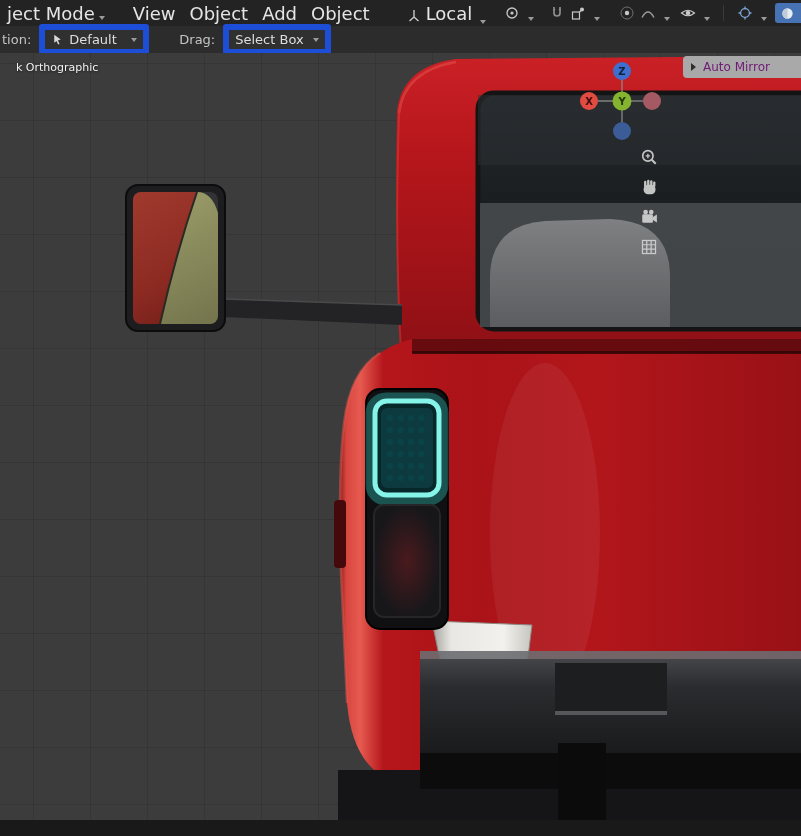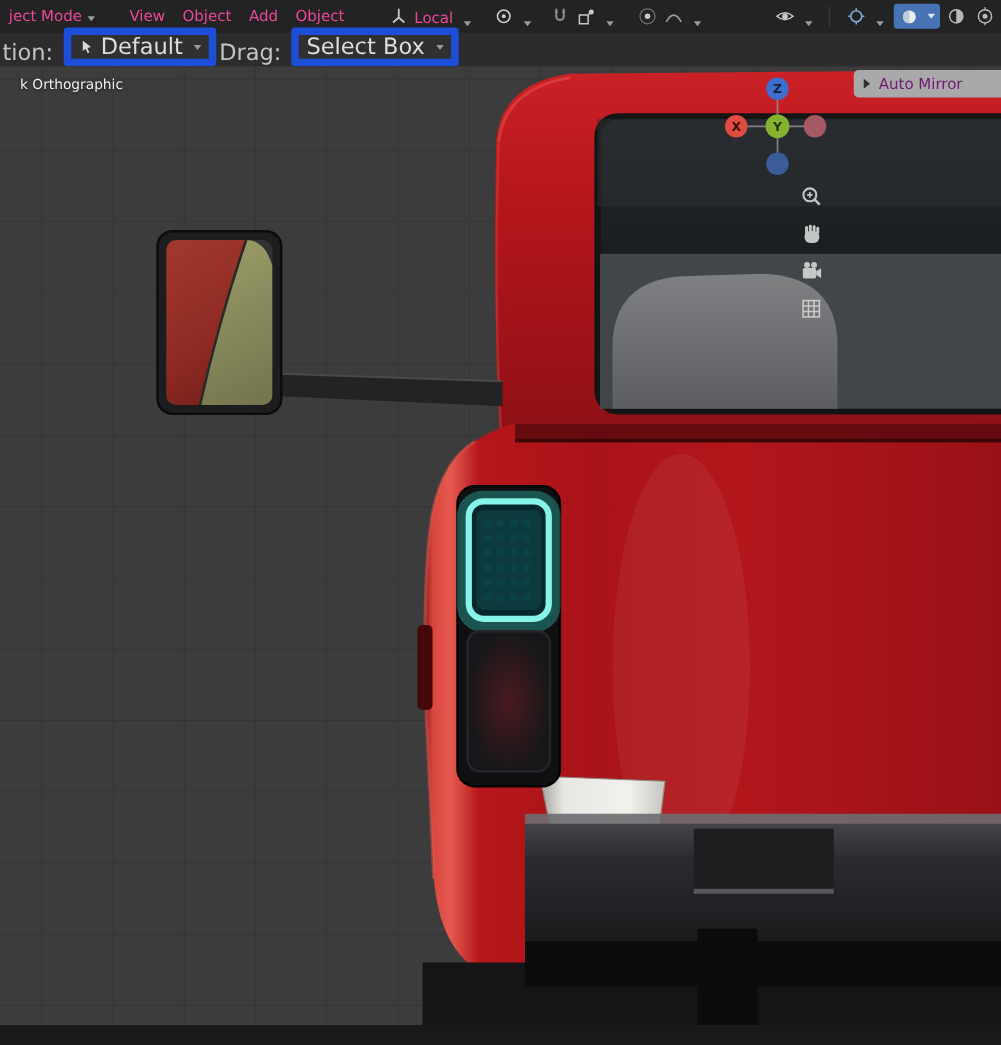--- a/index.html
+++ b/index.html
@@ -2,34 +2,34 @@
 <html><head>
 <meta charset="utf-8">
 <style>
   html,body{margin:0;padding:0;background:#000;}
   .app{position:relative;width:801px;height:836px;overflow:hidden;
        font-family:"DejaVu Sans",sans-serif;background:#3c3c3c;user-select:none;}
 
   
   .topbar{position:absolute;top:0;left:0;right:0;height:26px;background:#232323;
           border-bottom:1px solid #191919;display:flex;align-items:center;
-          color:#ec4899;font-size:12px;}
+          color:#e5e5e5;font-size:18px;}
   .menu-item{padding:4px 7px;white-space:nowrap;}
   .chev{width:0;height:0;border-left:3px solid transparent;border-right:3px solid transparent;
         border-top:4px solid #9a9a9a;display:inline-block;margin-left:4px;}
   .hdr-widget{display:flex;align-items:flex-end;gap:4px;padding:2px 5px;border-radius:3px;white-space:nowrap;}
   .icon{display:inline-flex;align-items:center;justify-content:center;width:16px;height:16px;}
   .hdr-right{margin-left:auto;display:flex;align-items:center;gap:3px;padding-right:3px;}
   .shading-pill{background:#4772b3;border-radius:3px;display:flex;align-items:center;gap:3px;padding:2px 4px;}
   .sep{width:1px;height:16px;background:#3a3a3a;margin:0 5px;}
 
   
   .toolbar{position:absolute;top:26px;left:0;right:0;height:27px;background:#2c2c2c;
-           border-bottom:1px solid #1e1e1e;display:flex;align-items:flex-end;
-           color:#c4c4c4;font-size:18px;}
+           border-bottom:1px solid #1e1e1e;display:flex;align-items:center;
+           color:#c4c4c4;font-size:13px;}
   .tool-label{padding-left:2px;white-space:nowrap;}
   .tool-widget{background:#303030;border:6px solid #1d4ed8;border-radius:3px;height:19px;
                display:flex;align-items:center;padding:0 6px;gap:5px;color:#dedede;white-space:nowrap;}
 
   
   .viewport{position:absolute;top:53px;left:0;right:0;bottom:16px;
             background-color:#3c3c3c;
             background-image:linear-gradient(#353535 1px,transparent 1px),
                              linear-gradient(90deg,#353535 1px,transparent 1px);
             background-size:57px 57px;background-position:33px 10px;overflow:hidden;}
@@ -161,21 +161,21 @@
     <span class="tool-label">tion:</span>
     <span class="tool-widget" style="margin-left:8px;min-width:86px">
       <span class="icon" style="width:13px;height:13px">
         <svg viewBox="0 0 16 16" width="13" height="13">
             <path d="M4 2 L12 8 L8.5 9 L10.5 13.5 L8.8 14.3 L6.8 9.8 L4 12 Z" fill="#d8d8d8"></path>
           </svg>
       </span>
       <span style="flex:1">Default</span>
       <span class="chev"></span>
     </span>
-    <span class="tool-label" style="">Drag:</span>
+    <span class="tool-label" style="margin-left:28px">Drag:</span>
     <span class="tool-widget" style="margin-left:8px">
       <span>Select Box</span>
       <span class="chev"></span>
     </span>
   </div>
 
   <div class="viewport">
 
     <svg class="scene-svg" width="801" height="767" viewBox="0 0 801 767">
       <defs>

